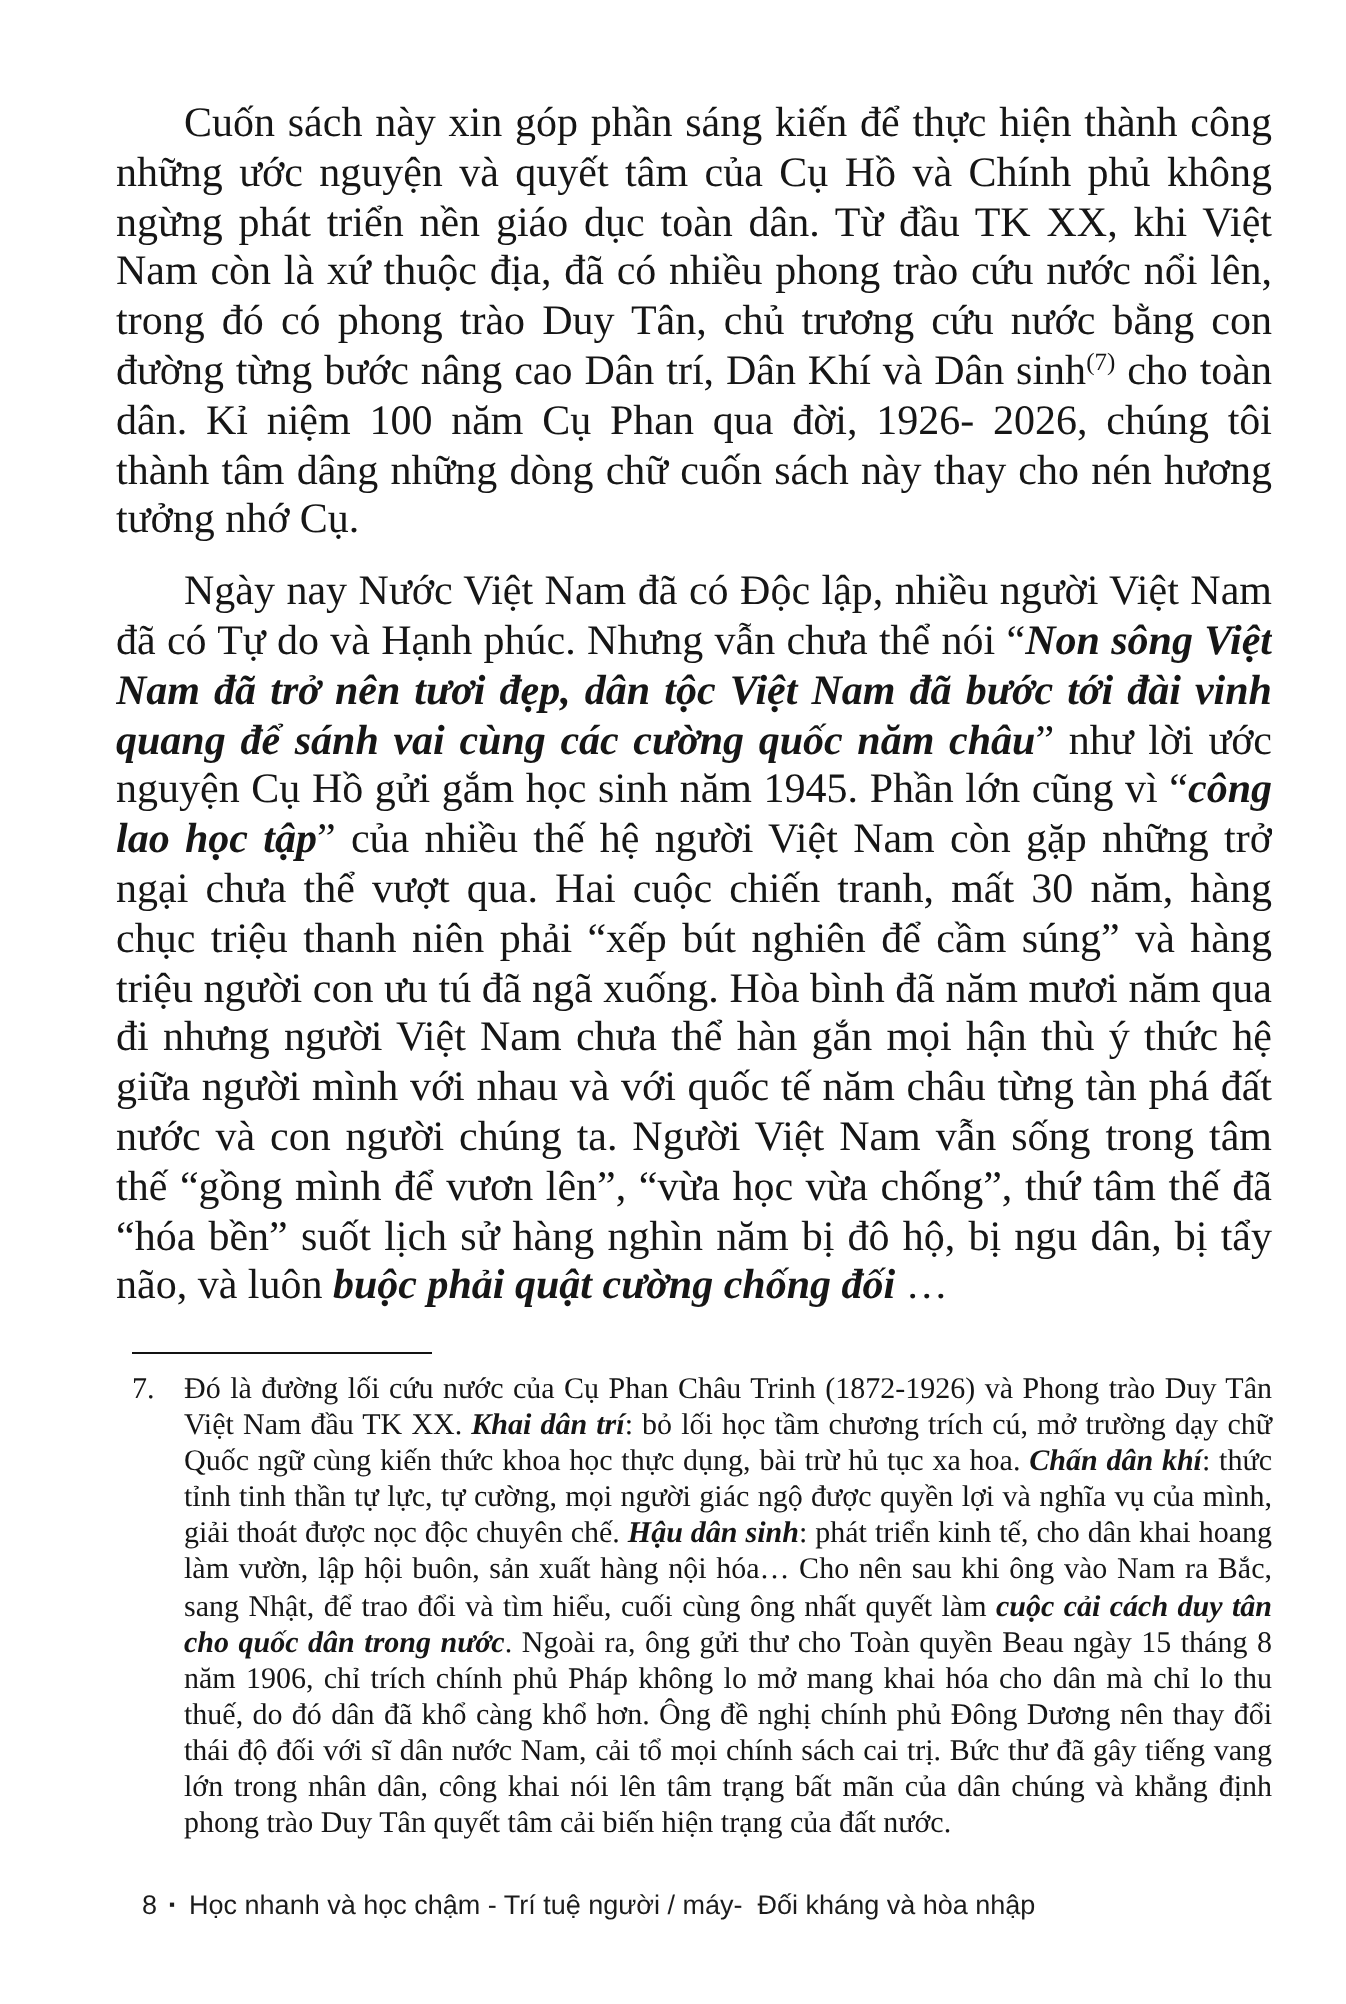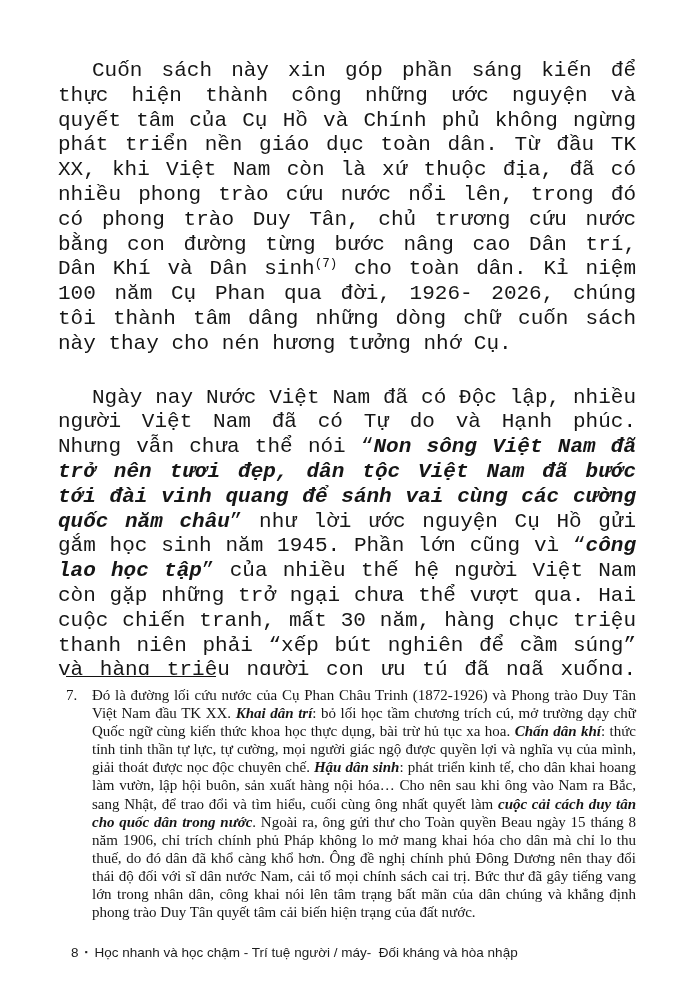--- a/index.html
+++ b/index.html
@@ -8,34 +8,33 @@
     width: 673px;
     height: 1002px;
     background: #ffffff;
     overflow: hidden;
     font-family: "Liberation Serif", "DejaVu Serif", serif;
     color: #161616;
   }
   .body-text {
     position: absolute;
     left: 58px;
-    top: 59px;
+    top: 49px;
     width: 578px;
     height: 616px;
     overflow: hidden;
-    font-family: Liberation Mono, monospace;
   }
   .para {
     margin: 0;
     font-size: 21px;
     line-height: 24.8px;
     text-align: justify;
     text-indent: 34px;
   }
-  .para + .para { margin-top: 29px; }
+  .para + .para { margin-top: 11px; }
   .bi { font-weight: 700; font-style: italic; }
   .sup {
     font-size: 12.5px;
     line-height: 0;
     position: relative;
     top: -7px;
   }
   .footnote-block {
     position: absolute;
     left: 58px;

